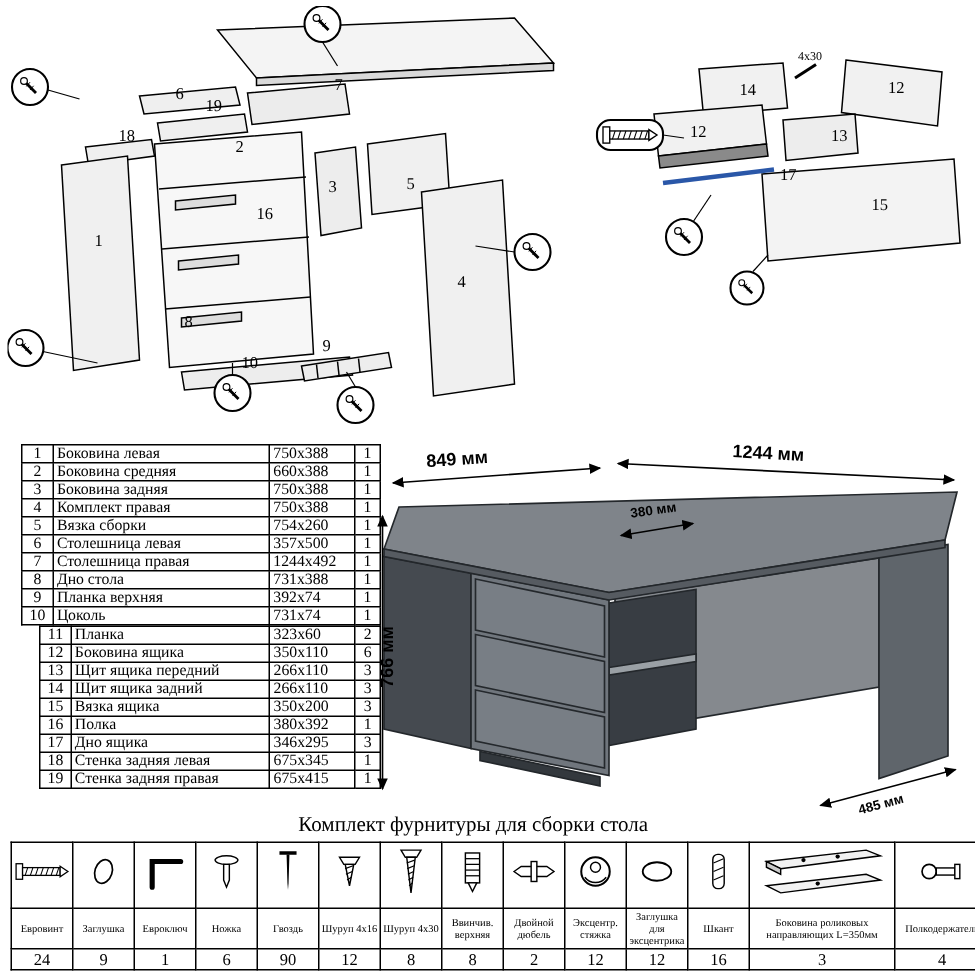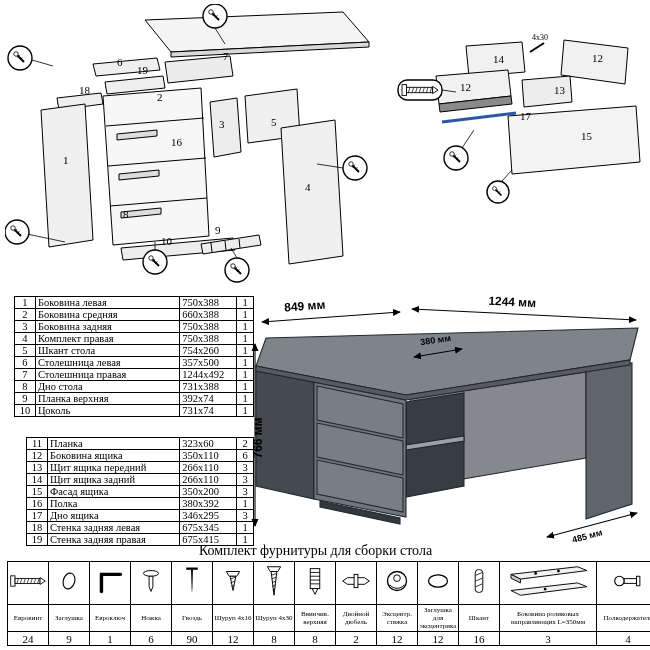--- a/index.html
+++ b/index.html
@@ -13,21 +13,21 @@
 
   
   #parts-wrap{left:14px;top:296px;width:240px;}
   table{border-collapse:collapse;}
   .parts-table td{border:1px solid #000;font-size:10.5px;line-height:11px;height:11px;
                   padding:0 2px;white-space:nowrap;overflow:hidden;}
   .c-num{width:16px;text-align:center;}
   .c-name{width:140px;}
   .c-size{width:52px;}
   .c-qty{width:12px;text-align:center;}
-  #parts-table-2{margin-left:12px;margin-top:20px;}
+  #parts-table-2{margin-left:12px;}
   #parts-table-2 .c-name{width:128px;}
 
   
   #caption{left:0;top:543px;width:631px;text-align:center;font-size:14px;}
 
   
   #hardware-wrap{left:7px;top:561px;width:636px;}
   #hardware-table{width:636px;table-layout:fixed;}
   #hardware-table td{border:1px solid #000;text-align:center;vertical-align:middle;padding:0;}
   .hw-icon{height:40px;}
@@ -269,21 +269,21 @@
             <td class="c-qty">1</td>
           </tr>
           <tr>
             <td class="c-num">4</td>
             <td class="c-name">Комплект правая</td>
             <td class="c-size">750x388</td>
             <td class="c-qty">1</td>
           </tr>
           <tr>
             <td class="c-num">5</td>
-            <td class="c-name">Шкант стола</td>
+            <td class="c-name">Вязка сборки</td>
             <td class="c-size">754x260</td>
             <td class="c-qty">1</td>
           </tr>
           <tr>
             <td class="c-num">6</td>
             <td class="c-name">Столешница левая</td>
             <td class="c-size">357x500</td>
             <td class="c-qty">1</td>
           </tr>
           <tr>
@@ -333,21 +333,21 @@
             <td class="c-qty">3</td>
           </tr>
           <tr>
             <td class="c-num">14</td>
             <td class="c-name">Щит ящика задний</td>
             <td class="c-size">266x110</td>
             <td class="c-qty">3</td>
           </tr>
           <tr>
             <td class="c-num">15</td>
-            <td class="c-name">Фасад ящика</td>
+            <td class="c-name">Вязка ящика</td>
             <td class="c-size">350x200</td>
             <td class="c-qty">3</td>
           </tr>
           <tr>
             <td class="c-num">16</td>
             <td class="c-name">Полка</td>
             <td class="c-size">380x392</td>
             <td class="c-qty">1</td>
           </tr>
           <tr>

